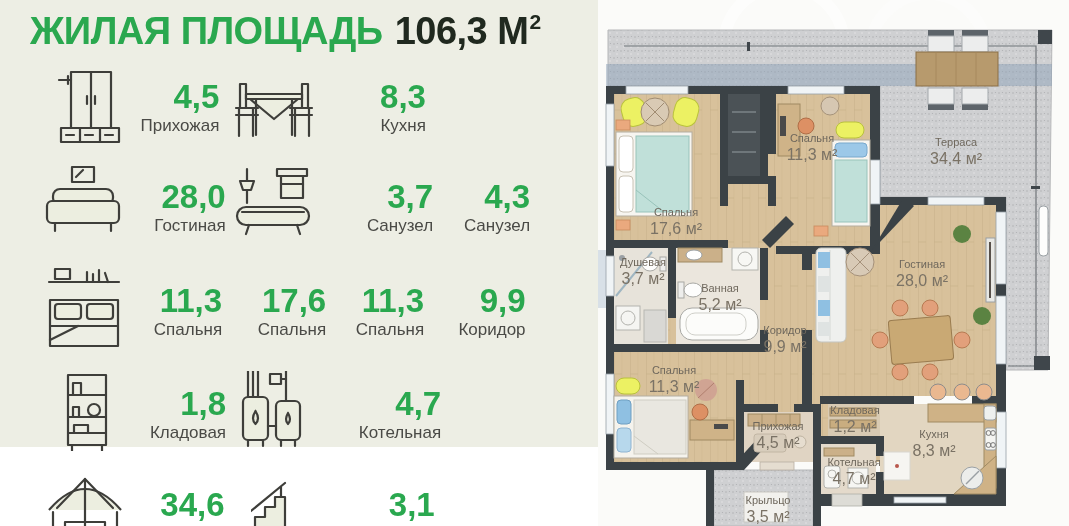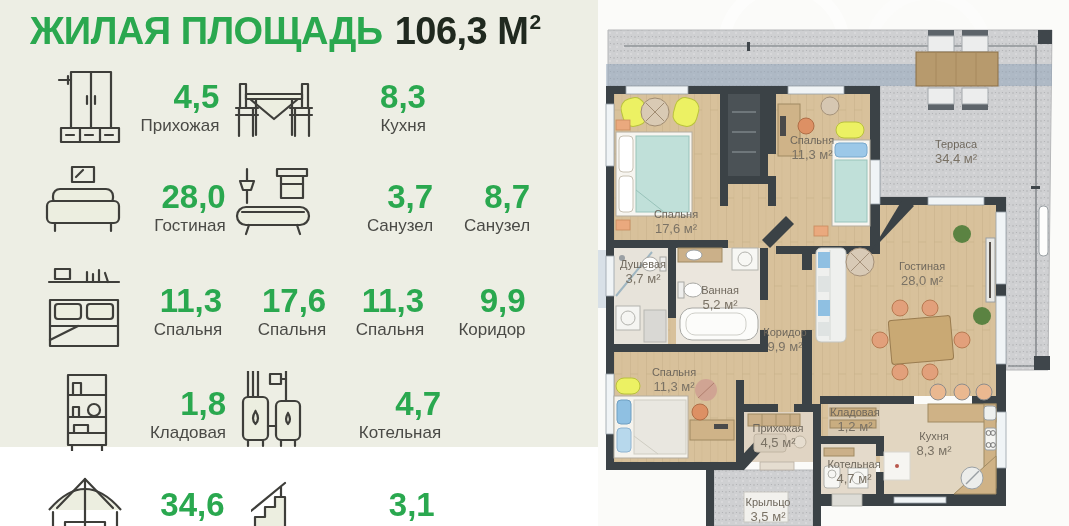--- a/index.html
+++ b/index.html
@@ -19,21 +19,21 @@
   .licon{position:absolute;}
   .licon svg{display:block;}
   .ic{stroke:#3e3e3a;stroke-width:2.2;fill:none;stroke-linecap:round;stroke-linejoin:round;}
   .icf{stroke:#3e3e3a;stroke-width:2.2;fill:#eceee0;stroke-linejoin:round;}
   
   .plan{position:absolute;left:598px;top:0;width:471px;height:526px;background:#fbfbf9;}
   .plan svg{position:absolute;left:0;top:0;}
   .room-label{position:absolute;transform:translate(-50%,-50%);text-align:center;
               color:#6e675c;white-space:nowrap;line-height:1.2;z-index:3;}
   .room-label .rname{font-size:11px;display:block;}
-  .room-label .rarea{font-size:13px;display:block;color:#7a7265;}
+  .room-label .rarea{font-size:16px;display:block;color:#7a7265;}
 </style>
 </head>
 <body>
 
 <div id="app">
 
   <div class="legend">
 
     <div class="title">
       <span class="t-green">ЖИЛАЯ ПЛОЩАДЬ</span><span class="t-dark"><span>106,3</span> <span>М</span><sup>2</sup></span>
@@ -146,21 +146,21 @@
       </div>
     <div class="stat" style="left:190px;top:180px">
         <div class="value">28,0</div>
         <div class="label">Гостиная</div>
       </div>
     <div class="stat" style="left:400px;top:180px">
         <div class="value">3,7</div>
         <div class="label">Санузел</div>
       </div>
     <div class="stat" style="left:497px;top:180px">
-        <div class="value">8,7</div>
+        <div class="value">4,3</div>
         <div class="label">Санузел</div>
       </div>
     <div class="stat" style="left:188px;top:284px">
         <div class="value">11,3</div>
         <div class="label">Спальня</div>
       </div>
     <div class="stat" style="left:292px;top:284px">
         <div class="value">17,6</div>
         <div class="label">Спальня</div>
       </div>

